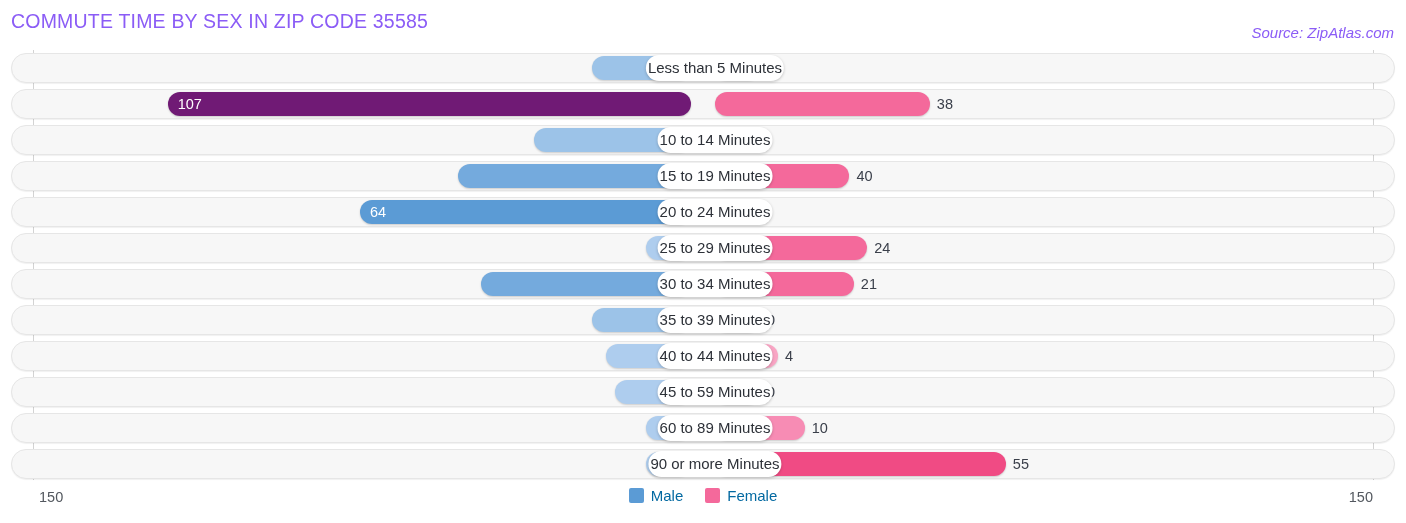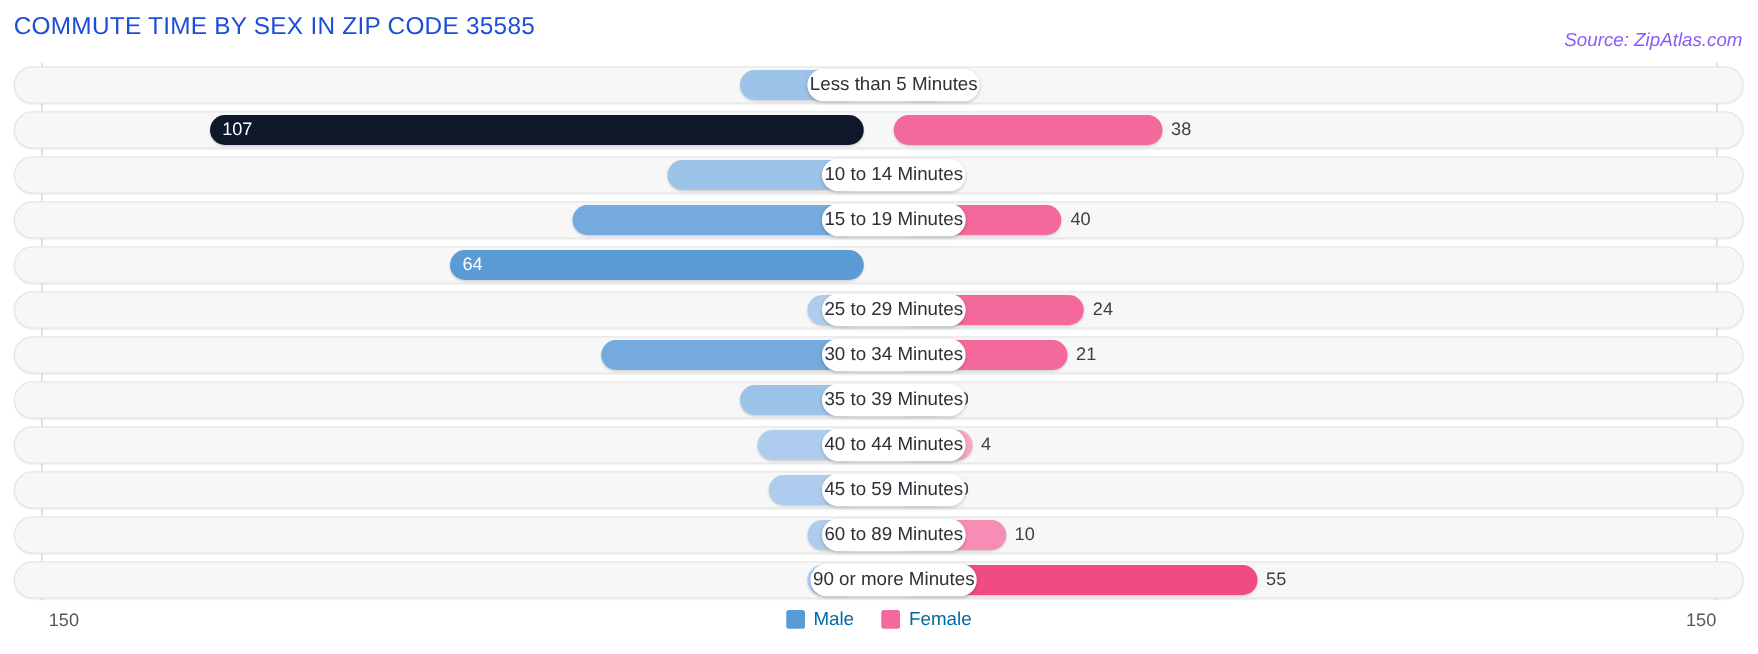--- a/index.html
+++ b/index.html
@@ -8,21 +8,21 @@
     width: 1406px;
     height: 523px;
     background: #ffffff;
     font-family: "Liberation Sans", sans-serif;
     overflow: hidden;
   }
   .page { position: relative; width: 1406px; height: 523px; }
 
   .title {
     position: absolute; left: 11px; top: 10px;
-    font-size: 19.5px; color: #1d4ed8; letter-spacing: .2px;
+    font-size: 19.5px; color: #8b5cf6; letter-spacing: .2px;
     white-space: nowrap;
   }
   .source {
     position: absolute; right: 12px; top: 24px;
     font-size: 15px; font-style: italic; color: #8b5cf6;
     white-space: nowrap;
     margin-left: 17px;
   }
 
   .plot { position: absolute; left: 0; top: 50px; width: 1406px; height: 430px; }
@@ -103,21 +103,21 @@
         <div class="row" style="top: 3px;">
           <div class="bar bar-male" style="width: 98.64px; background: rgb(156, 195, 232);">
             <span class="val val-male">12</span>
           </div>
           <div class="bar bar-female" style="width: 45px; background: rgb(249, 165, 196);">
             <span class="val val-female">0</span>
           </div>
           <div class="cat-pill">Less than 5 Minutes</div>
         </div>
         <div class="row" style="top: 39px;">
-          <div class="bar bar-male" style="width: 523.29px; background: #0f172a;">
+          <div class="bar bar-male" style="width: 523.29px; background: #701a75;">
             <span class="val val-male val-inside">107</span>
           </div>
           <div class="bar bar-female" style="width: 214.86px; background: rgb(244, 105, 155);">
             <span class="val val-female">38</span>
           </div>
         </div>
         <div class="row" style="top: 75px;">
           <div class="bar bar-male" style="width: 156.75px; background: rgb(156, 195, 232);">
             <span class="val val-male">25</span>
           </div>
@@ -132,20 +132,21 @@
           </div>
           <div class="cat-pill">15 to 19 Minutes</div>
         </div>
         <div class="row" style="top: 147px;">
           <div class="bar bar-male" style="width: 331.08px; background: rgb(91, 155, 213);">
             <span class="val val-male val-inside">64</span>
           </div>
           <div class="bar bar-female" style="width: 317.67px; background: #f9a8d4; margin-top: 36px;">
             <span class="val val-female">61</span>
           </div>
+          <div class="cat-pill">20 to 24 Minutes</div>
         </div>
         <div class="row" style="top: 183px;">
           <div class="bar bar-male" style="width: 45px; background: rgb(174, 205, 238);">
             <span class="val val-male">0</span>
           </div>
           <div class="bar bar-female" style="width: 152.28px; background: rgb(244, 105, 155);">
             <span class="val val-female">24</span>
           </div>
           <div class="cat-pill">25 to 29 Minutes</div>
         </div>

